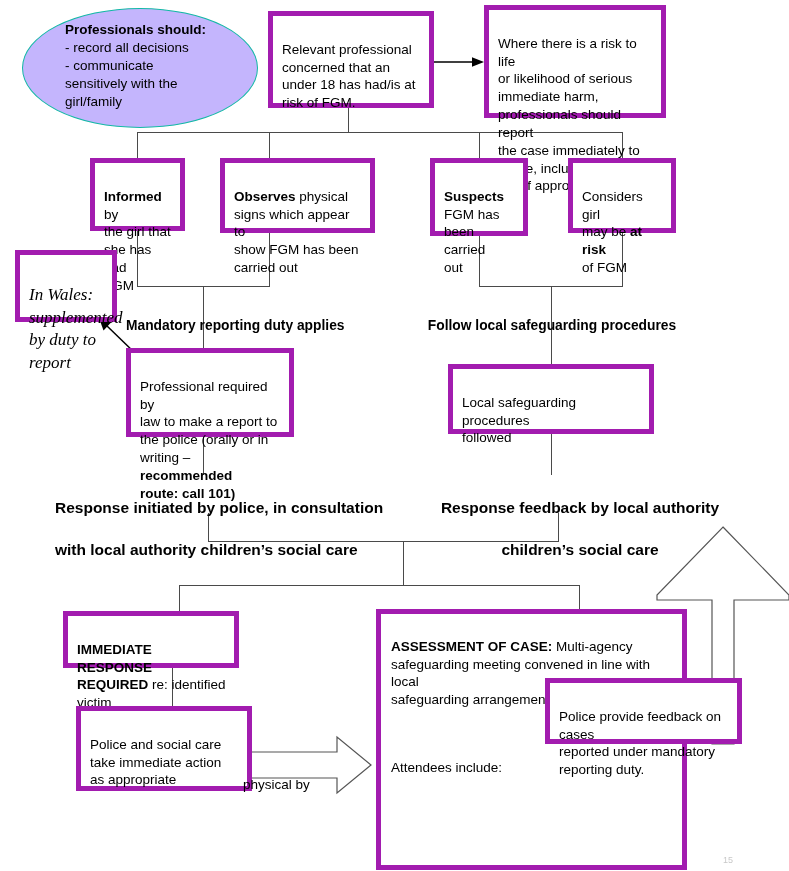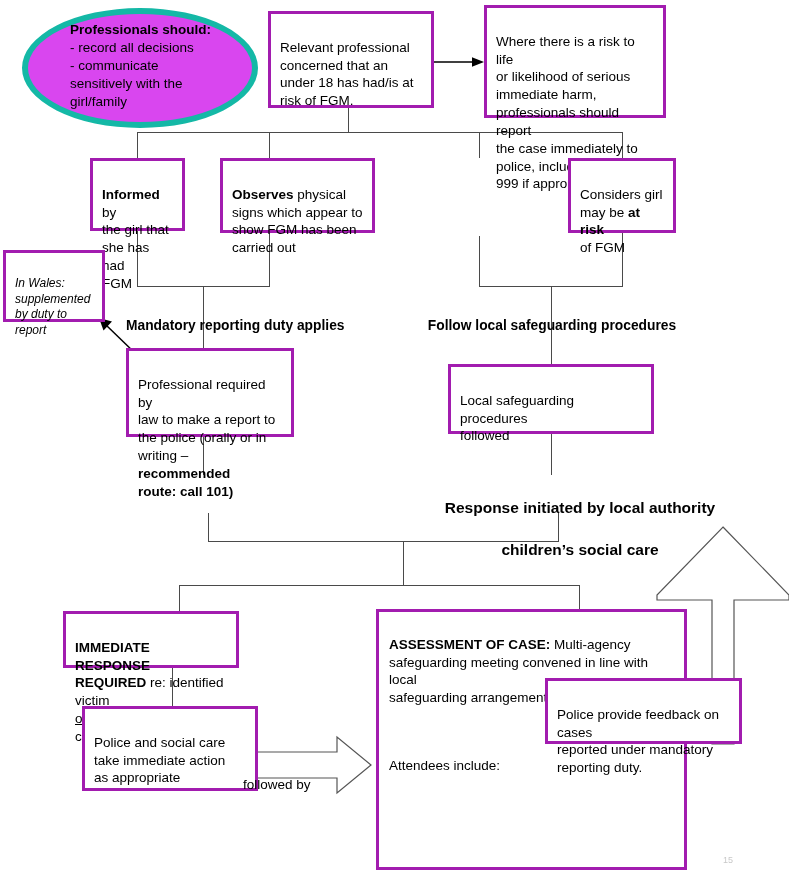--- a/index.html
+++ b/index.html
@@ -14,34 +14,34 @@
   #canvas {
     position: relative;
     width: 789px;
     height: 871px;
     background: #ffffff;
     overflow: hidden;
   }
   .box {
     position: absolute;
     box-sizing: border-box;
-    border: 3px solid #a21caf;
+    border: 5px solid #a21caf;
     background: #ffffff;
     font-size: 13.5px;
     line-height: 1.32;
     padding: 7px 8px 5px 9px;
     white-space: pre-line;
     z-index: 5;
   }
   .ellipse {
     position: absolute;
     box-sizing: border-box;
-    border: 6px solid #14b8a6;
+    border: 1px solid #14b8a6;
     border-radius: 50%;
-    background: #d946ef;
+    background: #c4b5fd;
     font-size: 13.5px;
     line-height: 1.34;
     white-space: pre-line;
     z-index: 6;
     display: flex;
     align-items: center;
     justify-content: flex-start;
     padding-left: 42px;
     padding-right: 26px;
     padding-bottom: 4px;
@@ -172,28 +172,34 @@
 FGM</span>
   </div>
 
   <div class="box" style="left:220px; top:158px; width:155px; height:75px;">
     <b>Observes</b><span> physical
 signs which appear to
 show FGM has been
 carried out</span>
   </div>
 
+  <div class="box" style="left:430px; top:158px; width:98px; height:78px;">
+    <b>Suspects</b><span>
+FGM has
+been carried
+out</span>
+  </div>
 
   <div class="box" style="left:568px; top:158px; width:108px; height:75px;">
     <span>Considers girl
 may be </span><b>at risk</b><span>
 of FGM</span>
   </div>
 
-  <div class="box ital" style="left:3px; top:250px; width:102px; height:72px; font-size:12px;">
+  <div class="box ital" style="left:15px; top:250px; width:102px; height:72px; font-size:17px;font-family:Liberation Serif, serif;">
     <span>In Wales:
 supplemented
 by duty to
 report</span>
   </div>
 
   <div class="label bold" style="left:126px; top:299px; width:250px;">
     <span>Mandatory reporting duty applies</span>
   </div>
 
@@ -208,41 +214,43 @@
 writing – </span><b>recommended
 route: call 101)</b>
   </div>
 
   <div class="box" style="left:448px; top:364px; width:206px; height:70px;">
     <span>Local safeguarding procedures
 followed</span>
   </div>
 
   <div class="label bold" style="left:55px; top:476px; width:350px; font-size:15.5px; line-height:1.36;">
+    <div>Response initiated by police, in consultation</div>
+    <div>with local authority children’s social care</div>
   </div>
 
   <div class="label bold center" style="left:424px; top:476px; width:312px; font-size:15.5px; line-height:1.36;">
-    <div>Response initiated by local authority</div>
+    <div>Response feedback by local authority</div>
     <div>children’s social care</div>
   </div>
 
   <div class="box" style="left:63px; top:611px; width:176px; height:57px;">
     <b>IMMEDIATE RESPONSE
 REQUIRED</b><span> re: identified victim
 </span><u>or</u><span> another child/other children</span>
   </div>
 
-  <div class="box" style="left:82px; top:706px; width:176px; height:85px;">
+  <div class="box" style="left:76px; top:706px; width:176px; height:85px;">
     <span>Police and social care
 take immediate action
 as appropriate</span>
   </div>
 
   <div class="label" style="left:243px; top:758px; width:100px; font-size:13.5px;">
-    <span>followed by</span>
+    <span>physical by</span>
   </div>
 
   <div class="box" style="left:376px; top:609px; width:311px; height:261px; padding:6px 8px 5px 10px;">
     <div><b>ASSESSMENT OF CASE:</b><span> Multi-agency
 safeguarding meeting convened in line with local
 safeguarding arrangements.</span></div>
     <div style="height:14px;"></div>
     <div>Attendees include:</div>
     <div style="height:14px;"></div>
     

